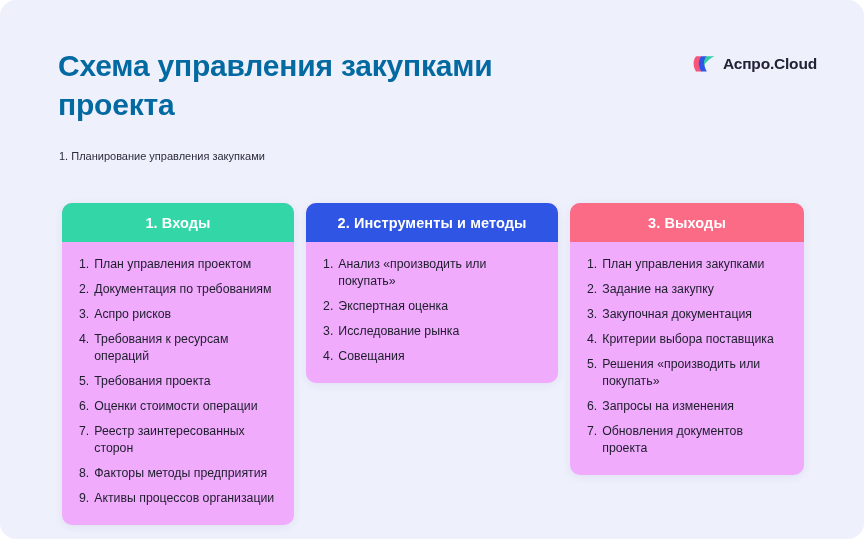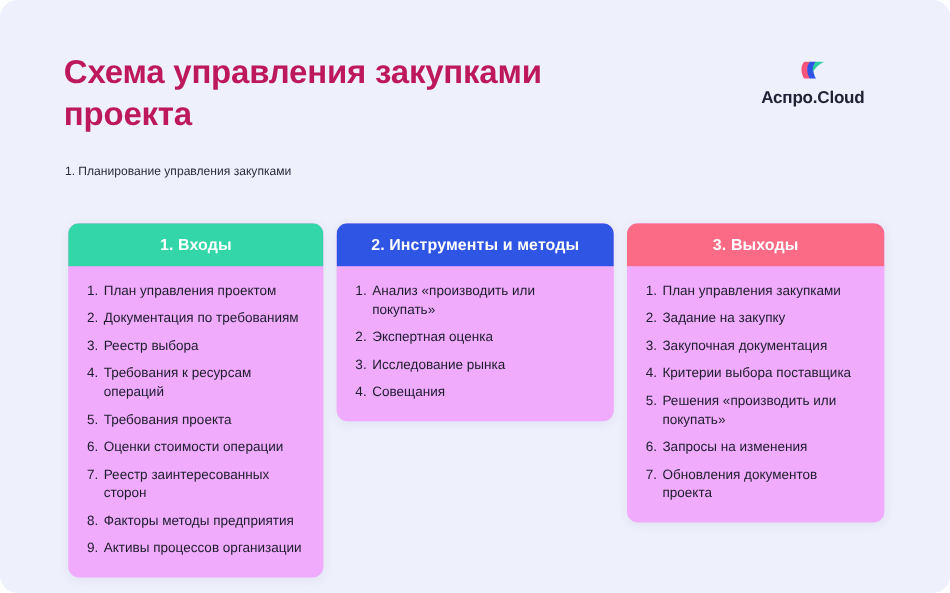--- a/index.html
+++ b/index.html
@@ -32,21 +32,21 @@
   }
   .title {
     position: absolute;
     left: 58px;
     top: 46px;
     width: 540px;
     margin: 0;
     font-size: 30px;
     line-height: 39px;
     font-weight: bold;
-    color: #be185d;
+    color: #0369a1;
     letter-spacing: -0.2px;
   }
   .subtitle {
     position: absolute;
     left: 59px;
     top: 144px;
     margin: 0;
     font-size: 11px;
     line-height: 24px;
     font-weight: normal;
@@ -54,21 +54,20 @@
   }
 
   
   .brand {
     position: absolute;
     left: 692px;
     top: 54px;
     display: flex;
     align-items: center;
     gap: 7px;
-    flex-direction: column;
   }
   .brand-mark {
     width: 24px;
     height: 20px;
     display: block;
   }
   .brand-text {
     font-size: 15.5px;
     font-weight: bold;
     color: #222236;
@@ -156,21 +155,21 @@
         <div class="item">
             <span class="item-num">1.</span>
             <span class="item-text">План управления проектом</span>
           </div>
         <div class="item">
             <span class="item-num">2.</span>
             <span class="item-text">Документация по требованиям</span>
           </div>
         <div class="item">
             <span class="item-num">3.</span>
-            <span class="item-text">Реестр выбора</span>
+            <span class="item-text">Аспро рисков</span>
           </div>
         <div class="item">
             <span class="item-num">4.</span>
             <span class="item-text">Требования к ресурсам операций</span>
           </div>
         <div class="item">
             <span class="item-num">5.</span>
             <span class="item-text">Требования проекта</span>
           </div>
         <div class="item">

